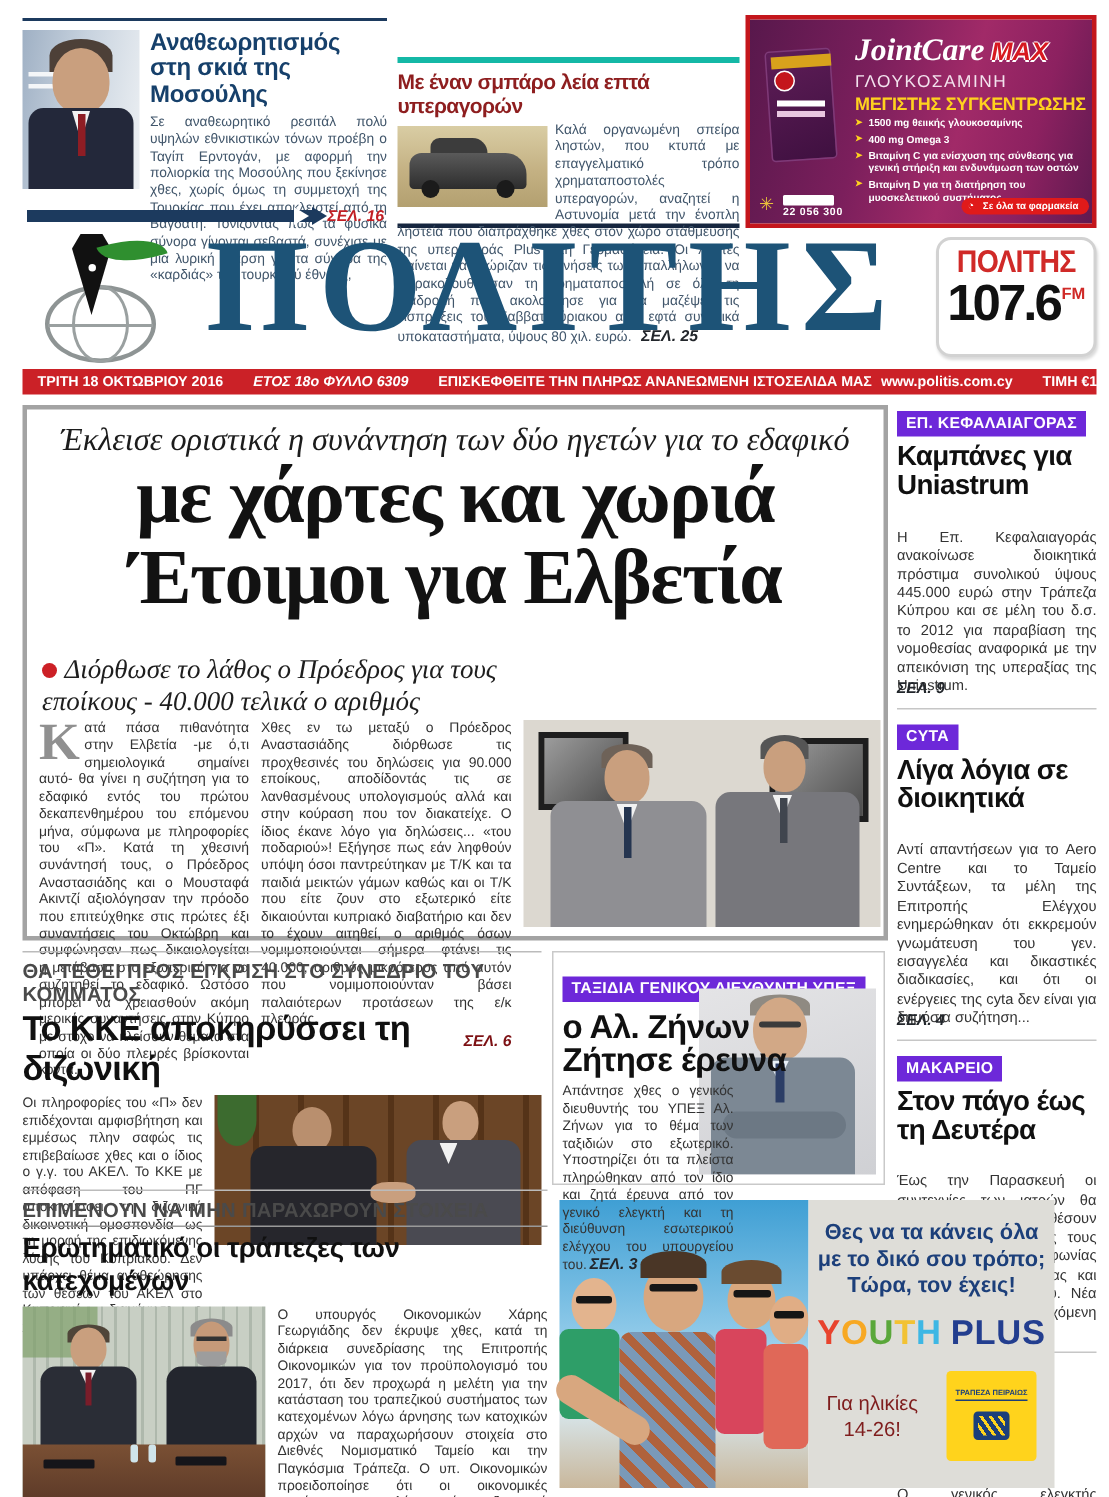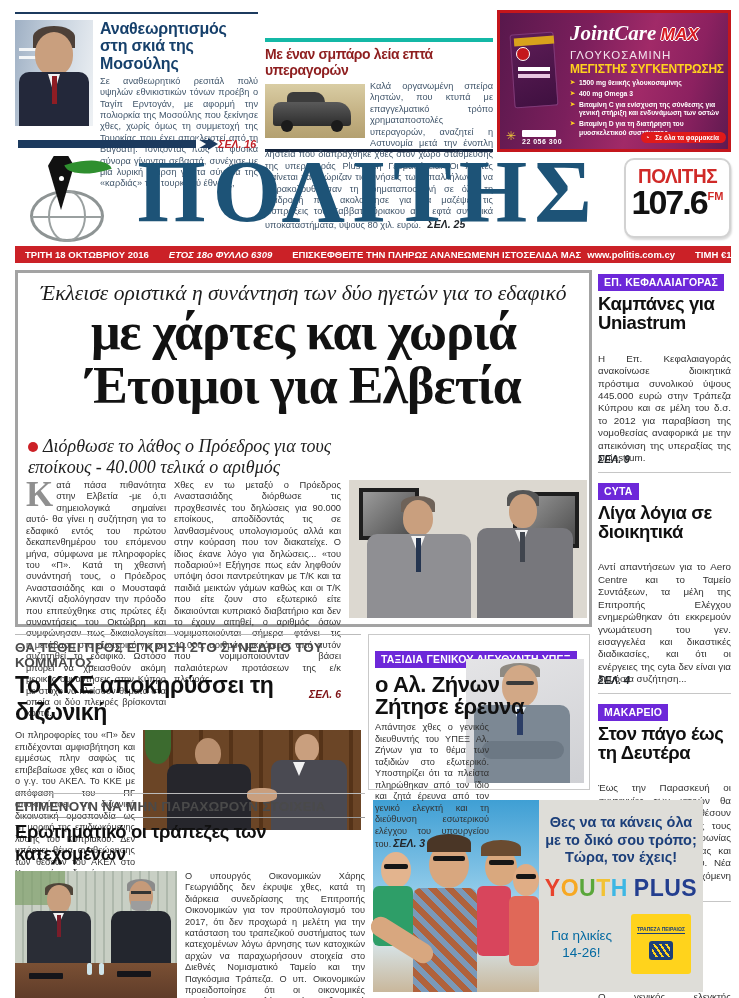--- a/index.html
+++ b/index.html
@@ -133,21 +133,21 @@
   #banks p { flex:1; font-size:9.2px; line-height:1.24; text-align:justify; color:#333; }
 
   #ad-youth { position:absolute; left:373px; top:800px; width:330px; height:192px; }
   #youth-photo { position:absolute; left:0; top:0; width:166px; height:192px; background:linear-gradient(#3f9fd4 0%,#8cc8e8 45%,#d9ecf6 70%,#c9b79b 100%); }
   .selfie-head { position:absolute; border-radius:50%; }
   .sunglasses { position:absolute; height:5px; background:#161616; border-radius:2px; }
   #youth-panel { position:absolute; left:166px; top:0; width:164px; height:192px; background:#deddd8; text-align:center; }
   #youth-text { margin-top:14px; font-size:14.5px; line-height:1.22; font-weight:bold; color:#1c3f7a; }
   #youth-brand { margin-top:8px; font-size:23px; font-weight:bold; letter-spacing:0.5px; }
   #youth-brand .plus { color:#233e8f; margin-left:6px; }
-  #youth-ages { position:absolute; left:12px; bottom:30px; font-size:13.5px; line-height:1.25; color:#0369a1; }
+  #youth-ages { position:absolute; left:12px; bottom:30px; font-size:13.5px; line-height:1.25; color:#7f1d1d; }
   #piraeus { position:absolute; right:12px; bottom:18px; width:60px; height:60px; background:#ffd31c; border-radius:3px; }
   #piraeus .bank-name { font-size:5px; font-weight:bold; color:#1c3f7a; margin-top:12px; letter-spacing:0; border-bottom:1px solid #1c3f7a; display:inline-block; padding-bottom:1px; }
   #piraeus .emblem { margin:6px auto 0 auto; width:24px; height:19px; background:#1c3f7a; border-radius:3px; position:relative; overflow:hidden; }
   #piraeus .emblem:before { content:""; position:absolute; left:3px; top:3px; width:18px; height:13px; background:repeating-linear-gradient(55deg,transparent 0 3px,#ffd31c 3px 5px); }
 </style>
 </head>
 <body>
 
 <div id="page">
 

